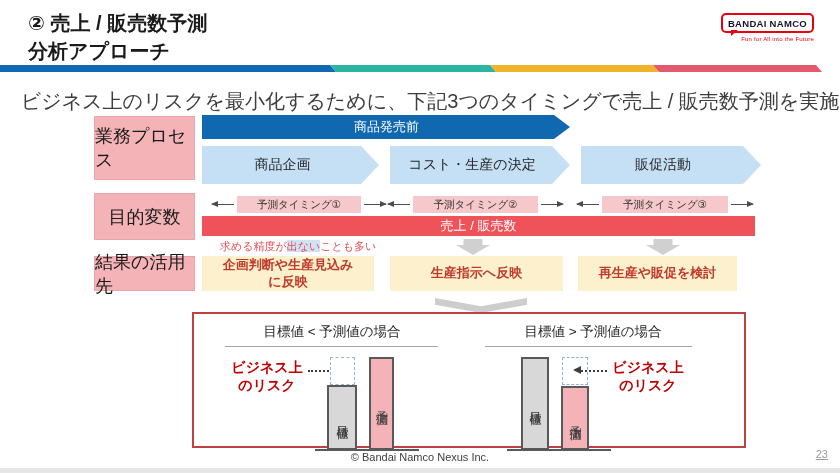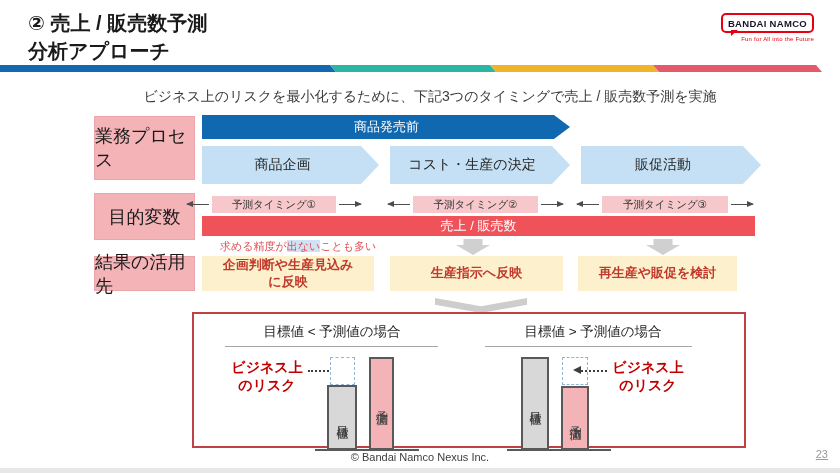--- a/index.html
+++ b/index.html
@@ -15,42 +15,42 @@
   .logo-tag { margin-top:3px; font-size:6px; color:#e60012; letter-spacing:.2px; }
 
   
   .stripe { position:absolute; left:0; top:65px; width:840px; height:7px; }
   .stripe div { position:absolute; top:0; height:7px; }
   .seg1 { left:0;   width:336px; background:#1269b2; clip-path:polygon(0 0,330px 0,336px 100%,0 100%); }
   .seg2 { left:330px; width:166px; background:#2cb5a3; clip-path:polygon(0 0,160px 0,166px 100%,6px 100%); }
   .seg3 { left:490px; width:169px; background:#f0b42a; clip-path:polygon(0 0,163px 0,169px 100%,6px 100%); }
   .seg4 { left:653px; width:169px; background:#e25a6b; clip-path:polygon(0 0,163px 0,169px 100%,6px 100%); }
 
-  .heading { position:absolute; left:0; right:0; top:88px; text-align:center; font-size:14px; color:#3d3d3d;padding-left:20px; }
+  .heading { position:absolute; left:0; right:0; top:88px; text-align:center; font-size:20px; color:#3d3d3d;padding-left:20px; }
 
   
   .rowlabel { position:absolute; left:94px; width:101px; background:#f4b3b7; border:1px solid #eba6ab; color:#1a1a1a; font-size:18px; display:flex; align-items:center; justify-content:center; }
   .rl1 { top:116px; height:64px; }
   .rl2 { top:193px; height:47px; }
   .rl3 { top:256px; height:35px; }
 
   
   .phase { position:absolute; top:115px; height:24px; background:#1068b0; color:#fff; font-size:13px; display:flex; align-items:center; justify-content:center; clip-path:polygon(0 0,calc(100% - 16px) 0,100% 50%,calc(100% - 16px) 100%,0 100%); padding-right:14px;padding-left:15px; }
   .ph1 { left:202px; width:368px; }
   .ph2 { left:581px; width:180px; }
 
   
   .proc { position:absolute; top:146px; height:38px; background:#c5e0f5; color:#262626; font-size:14px; display:flex; align-items:center; justify-content:center; clip-path:polygon(0 0,calc(100% - 18px) 0,100% 50%,calc(100% - 18px) 100%,0 100%); padding-right:16px; }
   .pr1 { left:202px; width:177px; }
   .pr2 { left:390px; width:180px; }
   .pr3 { left:581px; width:180px; }
 
   
   .timing { position:absolute; top:196px; height:17px; display:flex; align-items:center; gap:3px; }
-  .tm1 { left:187px; width:174px; }
+  .tm1 { left:212px; width:174px; }
   .tm2 { left:388px; width:175px; }
   .tm3 { left:577px; width:176px; }
   .tbox { flex:1; height:17px; background:#f6c8cb; color:#333; font-size:10.5px; text-align:center; line-height:17px; }
   .harr { position:relative; flex:0 0 22px; height:1px; background:#4d4d4d; }
   .harr.l::before { content:''; position:absolute; left:-1px; top:-3px; border-right:7px solid #4d4d4d; border-top:3px solid transparent; border-bottom:3px solid transparent; }
   .harr.r::before { content:''; position:absolute; right:-1px; top:-3px; border-left:7px solid #4d4d4d; border-top:3px solid transparent; border-bottom:3px solid transparent; }
 
   
   .target-bar { position:absolute; left:202px; top:216px; width:553px; height:20px; background:#f0525a; color:#fff; font-size:13px; display:flex; align-items:center; justify-content:center; }
 

